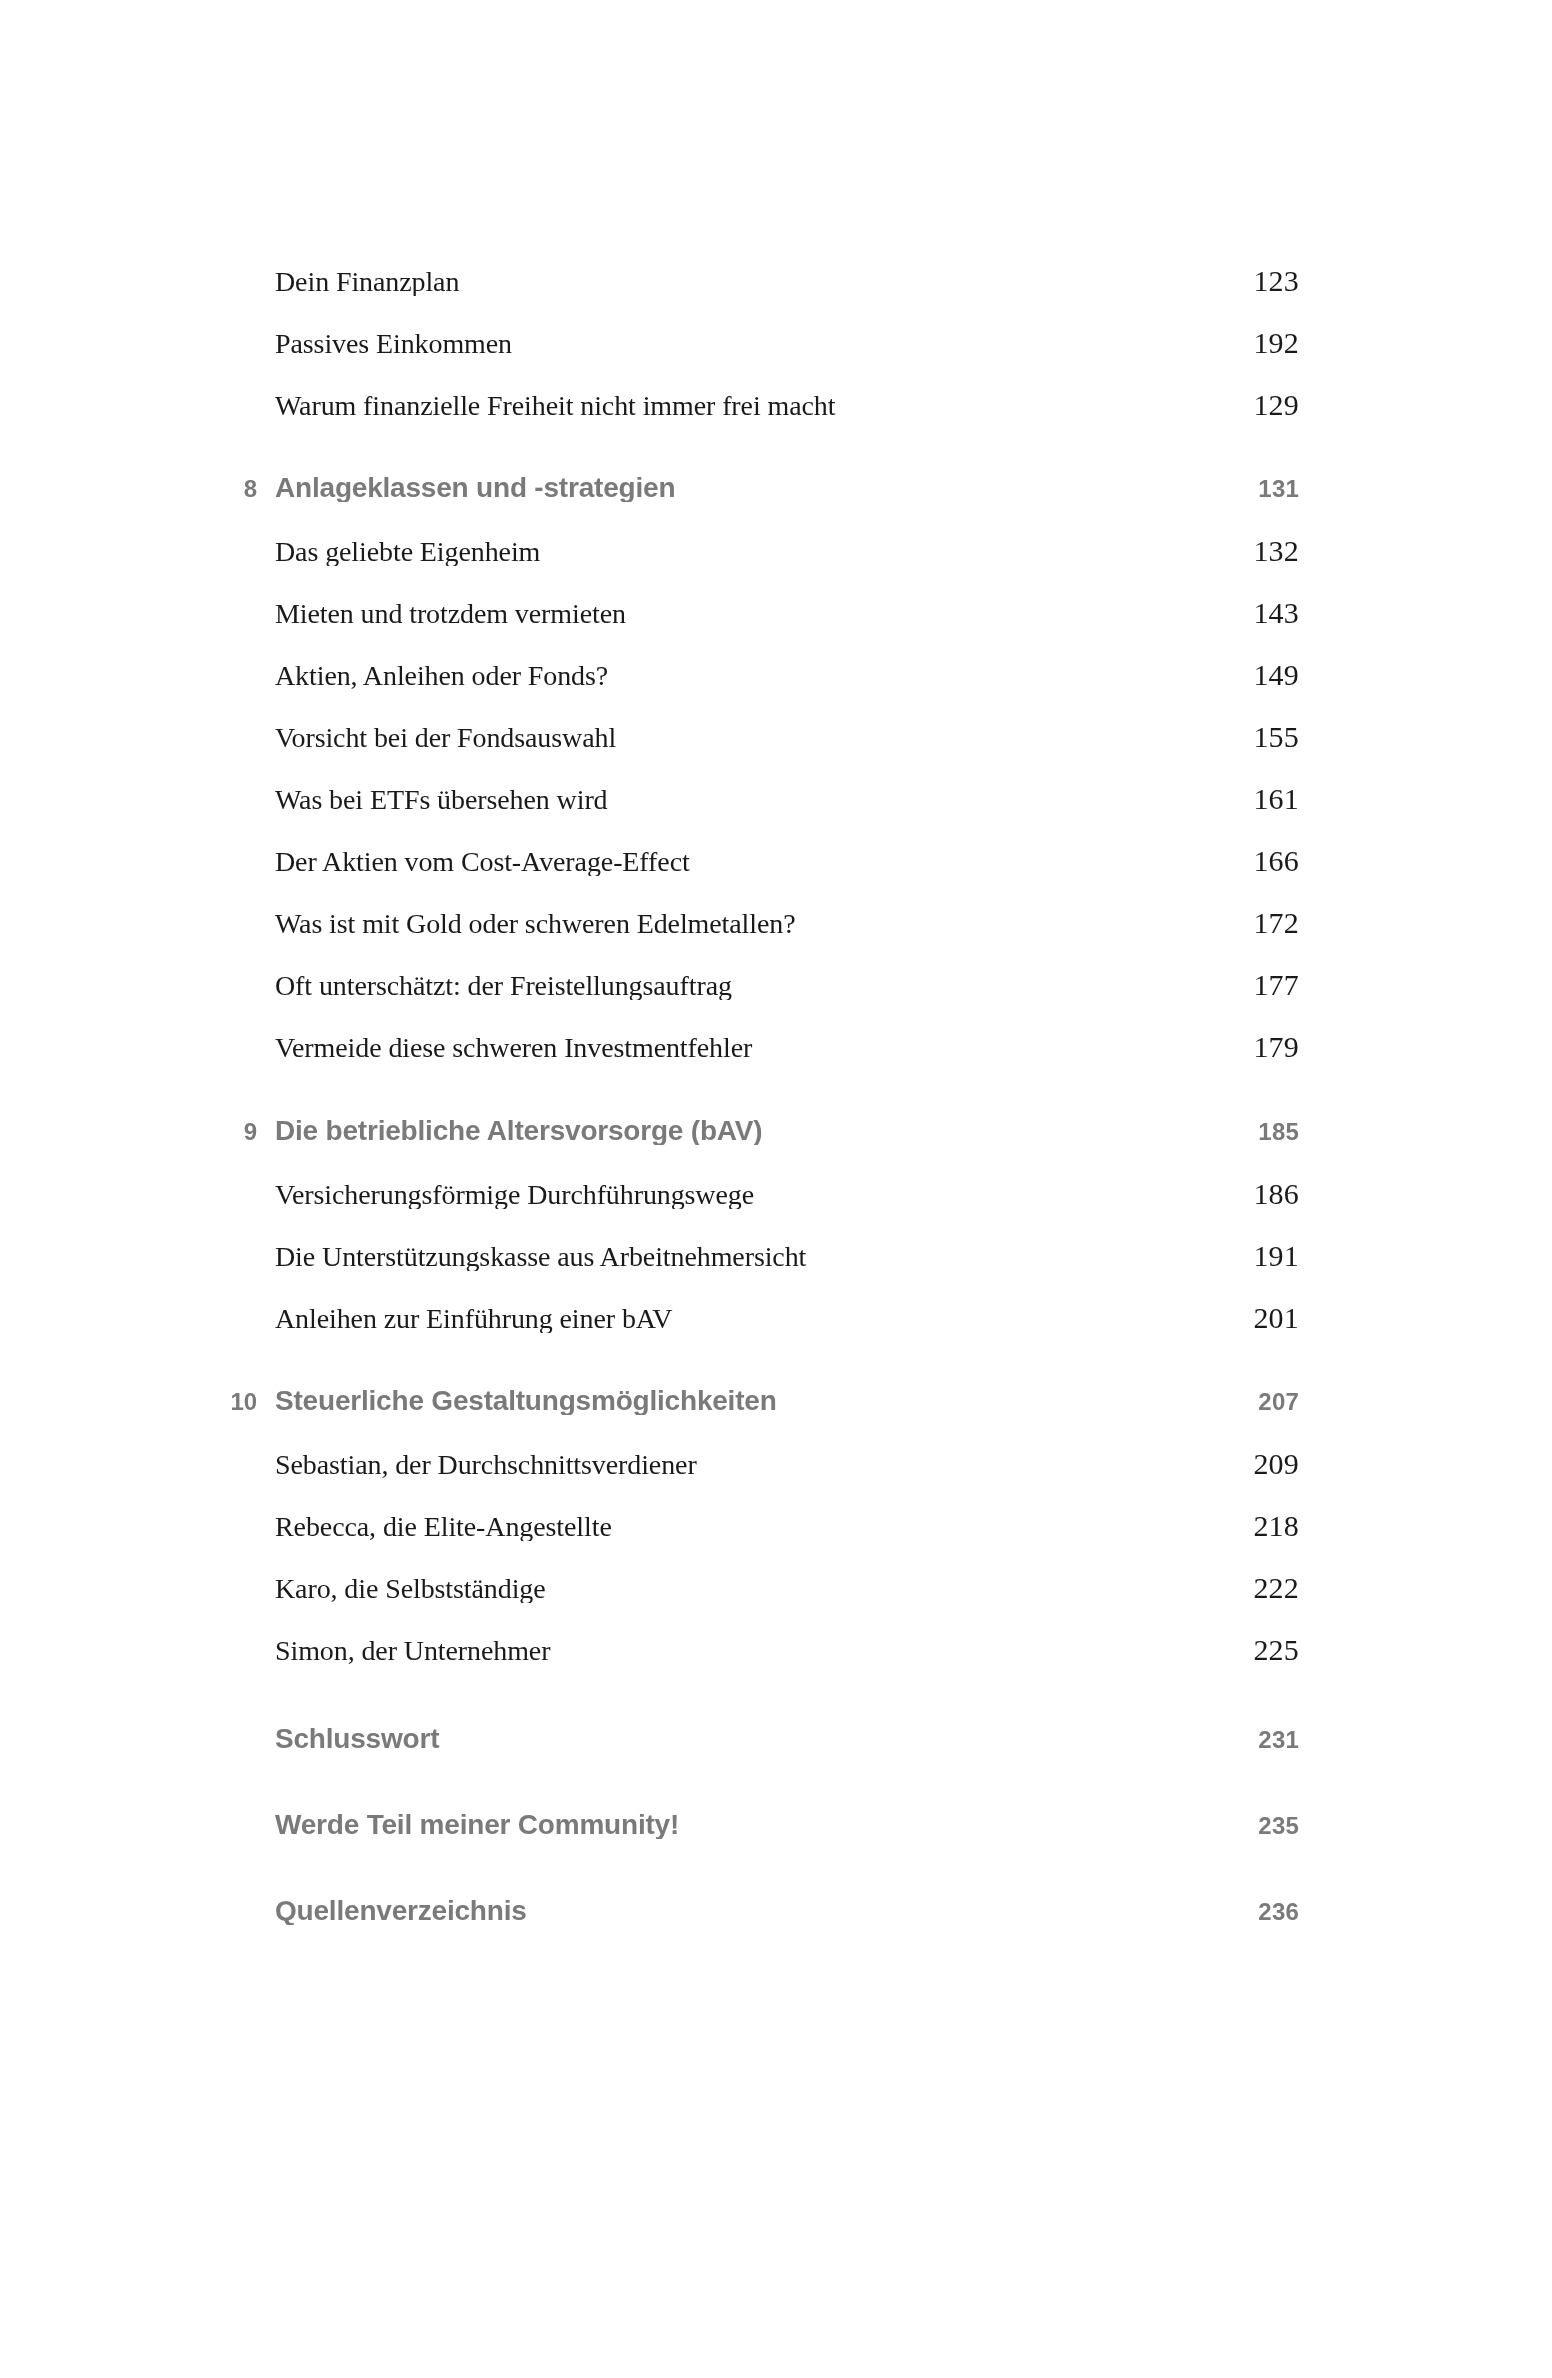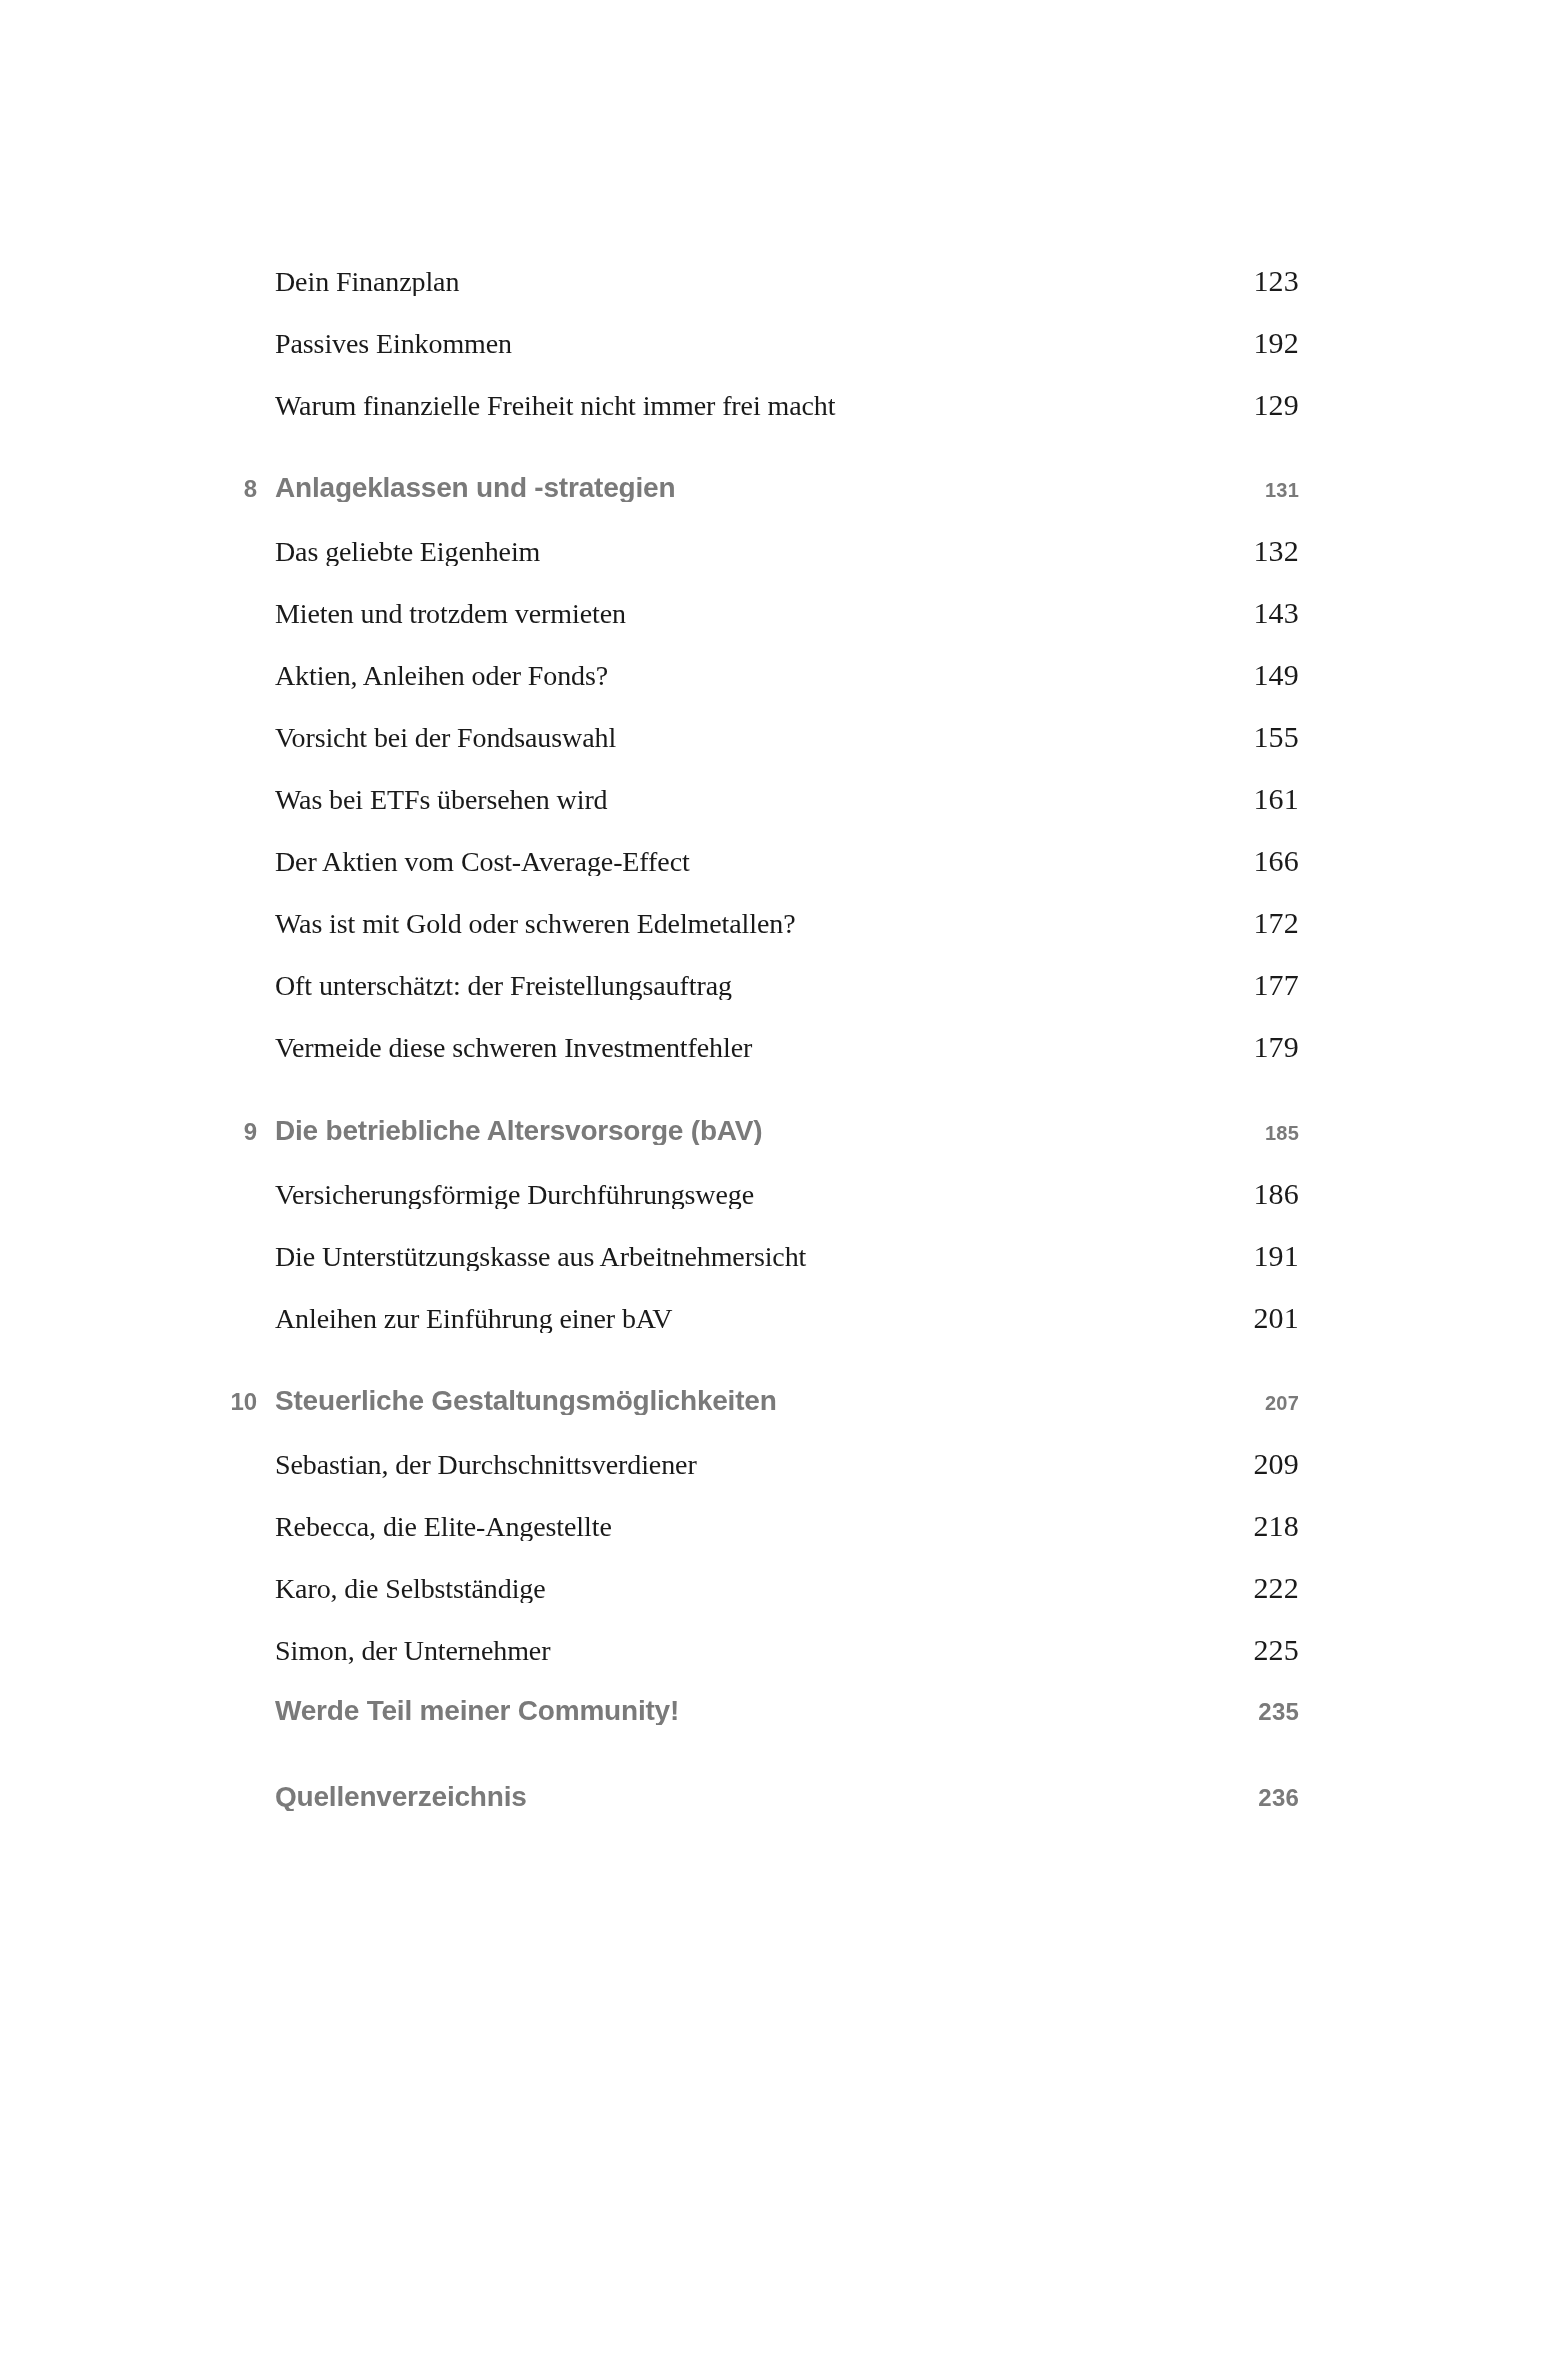--- a/index.html
+++ b/index.html
@@ -78,21 +78,21 @@
   }
   .toc-row.sub .page-col { font-size: 30px; }
 
   .toc-row.chapter .num-col,
   .toc-row.chapter .title-col,
   .toc-row.chapter .page-col {
     color: #7a7a7a;
     font-weight: 700;
   }
   .toc-row.chapter .title-col { font-size: 28px; letter-spacing: -0.2px; }
-  .toc-row.chapter .page-col  { font-size: 20px; }
+  .toc-row.chapter .page-col  { font-size: 24px; }
   .toc-row.chapter .num-col   { font-weight: 700; }
 
   .toc-row.standalone .title-col,
   .toc-row.standalone .page-col {
     color: #7a7a7a;
     font-weight: 700;
   }
   .toc-row.standalone .title-col { font-size: 28px; letter-spacing: -0.2px; }
   .toc-row.standalone .page-col  { font-size: 24px; }
 
@@ -209,20 +209,25 @@
       <div class="toc-row sub">
         <span class="num-col"></span>
         <span class="title-col">Karo, die Selbstständige</span>
         <span class="page-col">222</span>
       </div>
       <div class="toc-row sub">
         <span class="num-col"></span>
         <span class="title-col">Simon, der Unternehmer</span>
         <span class="page-col">225</span>
       </div>
+      <div class="toc-row standalone tall-row gap-before-tail">
+        <span class="num-col"></span>
+        <span class="title-col">Schlusswort</span>
+        <span class="page-col">231</span>
+      </div>
       <div class="toc-row standalone tall-row">
         <span class="num-col"></span>
         <span class="title-col">Werde Teil meiner Community!</span>
         <span class="page-col">235</span>
       </div>
       <div class="toc-row standalone tall-row">
         <span class="num-col"></span>
         <span class="title-col">Quellenverzeichnis</span>
         <span class="page-col">236</span>
       </div>

